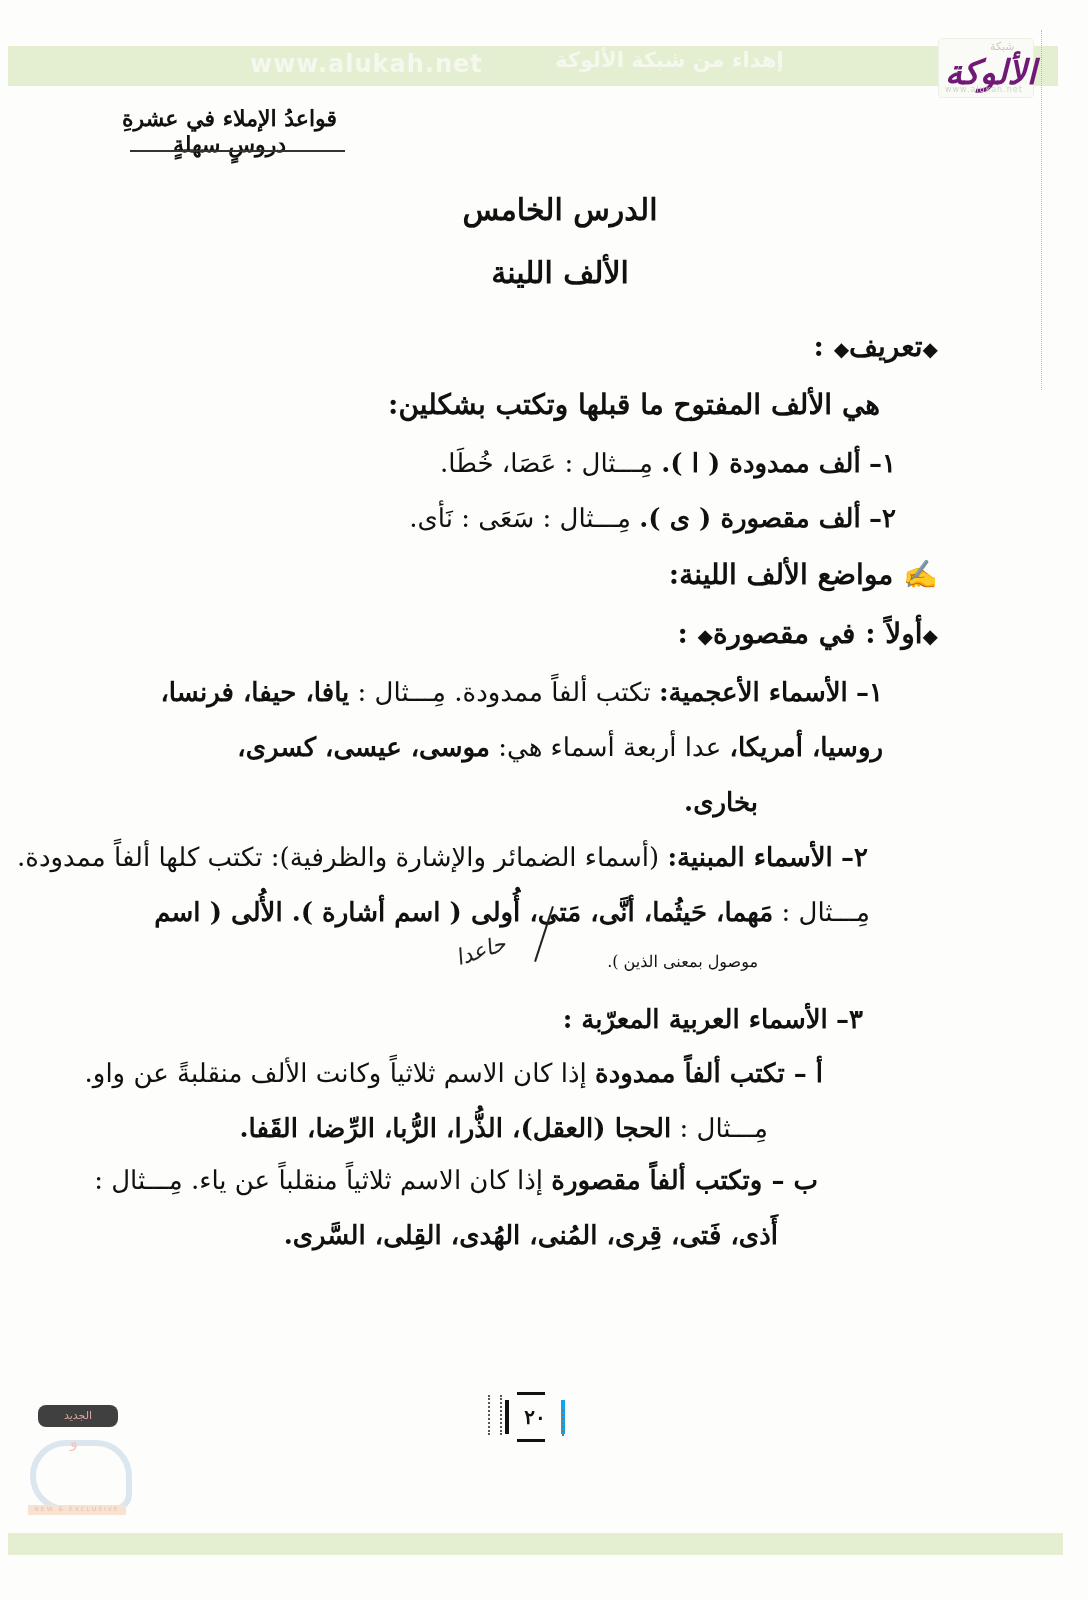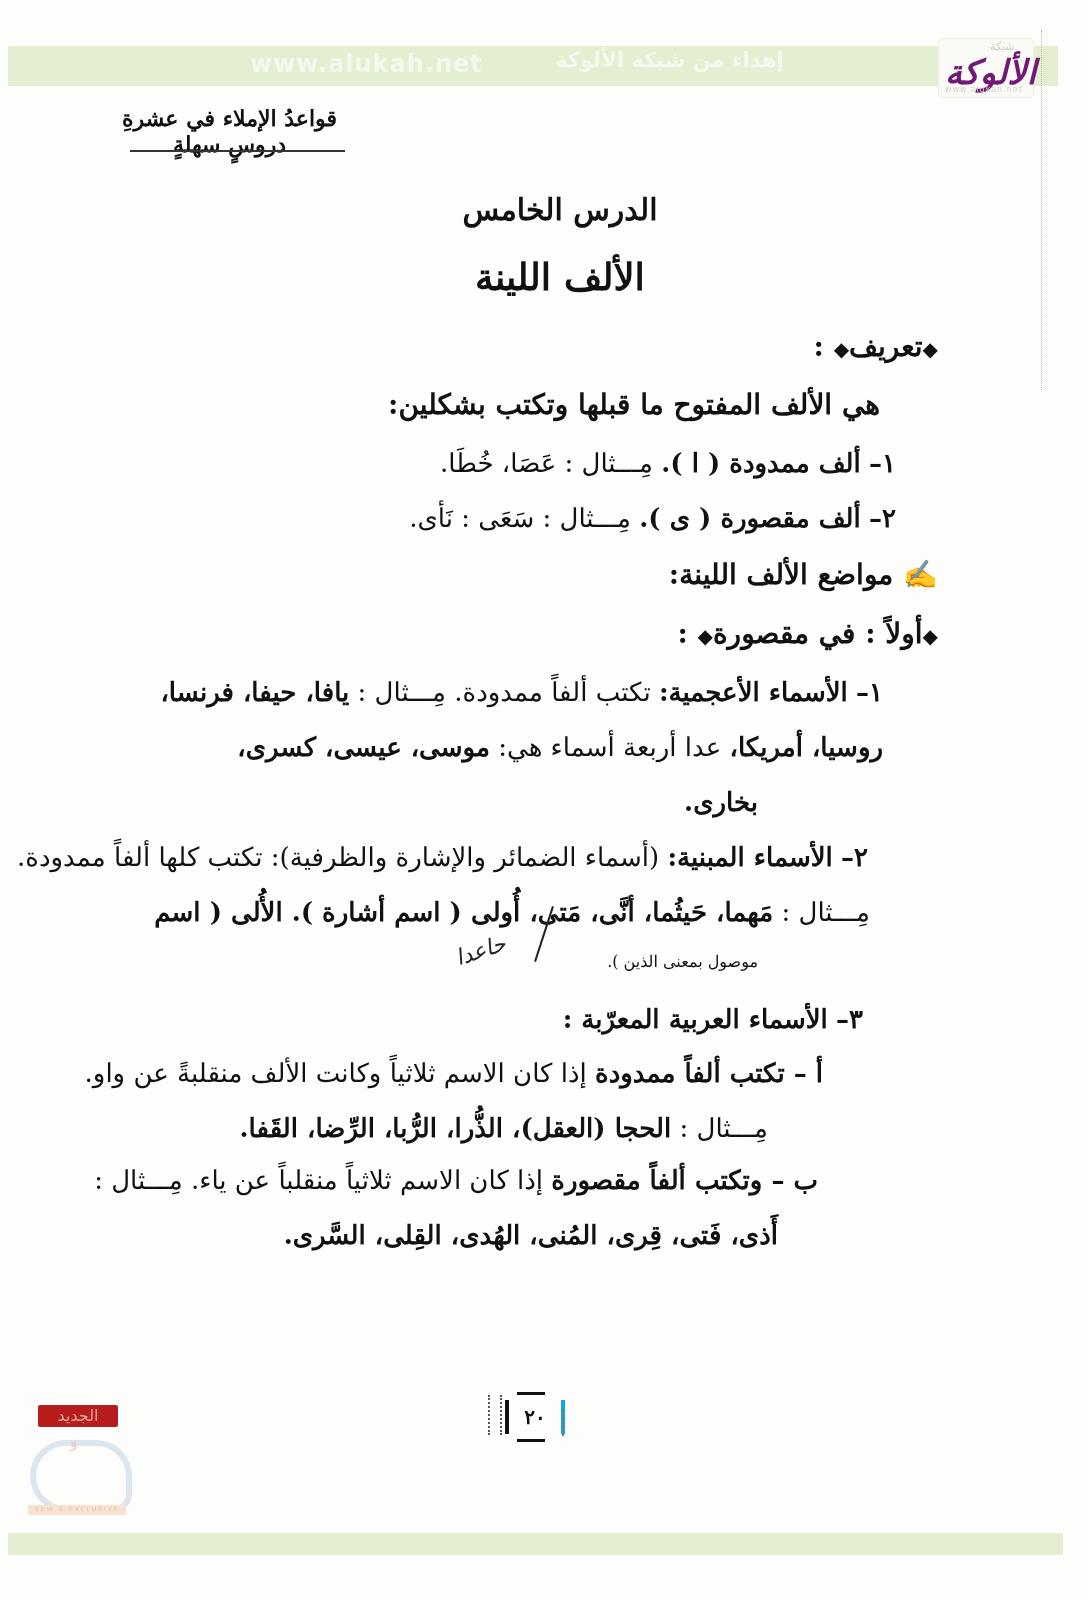--- a/index.html
+++ b/index.html
@@ -15,35 +15,35 @@
   .logo-main { position:absolute; left:945px; top:52px; font-size:34px; font-weight:bold; font-style:italic; color:#701a75; font-family:"DejaVu Sans", sans-serif; direction:rtl; }
   .logo-url { position:absolute; left:945px; top:85px; font-size:8px; color:#d0d3ca; font-family:"DejaVu Sans", sans-serif; letter-spacing:1px; }
   .margin-line { position:absolute; left:1041px; top:30px; width:1px; height:360px; border-left:1px dotted #bbb; }
 
   .book-title { position:absolute; left:112px; top:105px; width:235px; text-align:center; direction:rtl;
                 font-size:22px; font-weight:bold; font-family:"DejaVu Serif", serif; color:#111; }
   .book-rule { position:absolute; left:130px; top:150px; width:215px; height:0; border-top:2px solid #333; }
 
   .rtl { direction:rtl; position:absolute; white-space:nowrap; }
   .lesson-title { left:400px; top:192px; width:320px; text-align:center; font-size:30px; font-weight:bold; }
-  .lesson-sub { left:400px; top:255px; width:320px; text-align:center; font-size:37px; font-weight:bold; }
+  .lesson-sub { left:400px; top:255px; width:320px; text-align:center; font-size:30px; font-weight:bold; }
 
   .h-bold { font-weight:bold; font-size:28px; }
   .line { font-size:26px; }
   .b { font-weight:bold; }
 
   .bracket { font-size:20px; }
   .page-num-box { position:absolute; left:505px; top:1400px; width:52px; height:34px; border-left:4px solid #111; border-right:4px solid #0ea5e9; text-align:center;
                   font-size:20px; font-weight:bold; line-height:34px; }
   .page-num-box::before { content:""; position:absolute; left:8px; top:-8px; width:28px; height:3px; background:#111; }
   .page-num-box::after { content:""; position:absolute; left:8px; bottom:-8px; width:28px; height:3px; background:#111; }
   .deco-l { position:absolute; left:488px; top:1395px; width:10px; height:40px; border-left:2px dotted #555; border-right:2px dotted #555; }
   .deco-r { position:absolute; left:562px; top:1410px; width:8px; height:26px; border-left:2px dotted #777; }
-  .wm-tag { position:absolute; left:38px; top:1405px; width:80px; height:22px; background:#b91c1c; border-radius:2px; color:#d9a9a0;
-            font-size:16px; text-align:center; line-height:22px; direction:rtl; font-family:"DejaVu Sans", sans-serif; }
+  .wm-tag { position:absolute; left:38px; top:1405px; width:80px; height:22px; background:#404040; border-radius:8px; color:#d9a9a0;
+            font-size:11px; text-align:center; line-height:22px; direction:rtl; font-family:"DejaVu Sans", sans-serif; }
   .wm-and { position:absolute; left:70px; top:1432px; color:#f0c7b8; font-size:16px; font-family:"DejaVu Sans", sans-serif; }
   .wm-glyph { position:absolute; left:30px; top:1440px; width:90px; height:60px; border:6px solid #dce6ef; border-radius:40px 40px 20px 40px; }
   .wm-bar { position:absolute; left:28px; top:1505px; width:98px; height:10px; background:#f8e3d3; color:#e8bca5; font-size:6px; text-align:center; letter-spacing:2px; font-family:"DejaVu Sans", sans-serif; }
 
   .bottom-banner { position:absolute; left:8px; top:1533px; width:1055px; height:22px; background:#e3efd0; }
 
   .handwriting { position:absolute; left:455px; top:938px; font-size:22px; color:#222; transform:rotate(-18deg); font-style:italic; font-family:"DejaVu Serif", serif; direction:rtl; }
   .hand-slash { position:absolute; left:543px; top:905px; width:2px; height:58px; background:#222; transform:rotate(18deg); }
 </style>
 </head>

